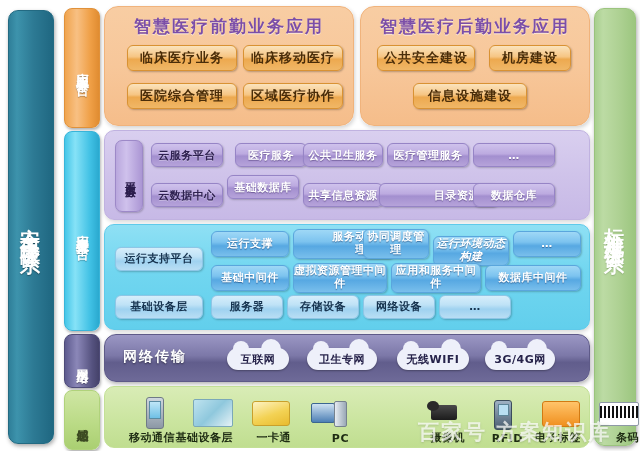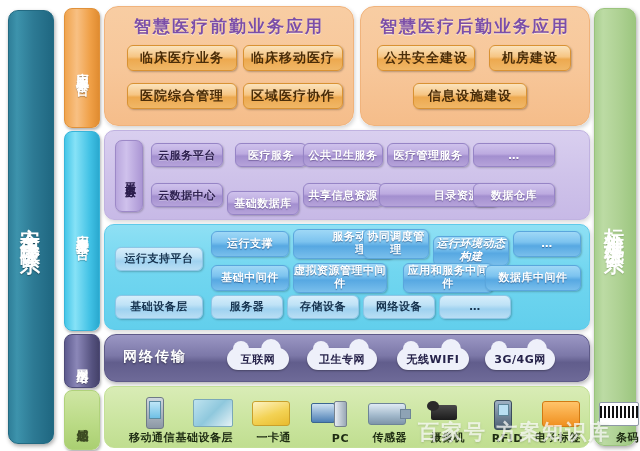--- a/index.html
+++ b/index.html
@@ -279,39 +279,39 @@
       <span class="vtext">平台服务层</span>
     </div>
 
     <div class="btn-purple dark" style="left:46px;top:12px;width:70px;height:22px;">云服务平台</div>
     <div class="btn-purple" style="left:122px;top:12px;width:70px;height:22px;margin-left:8px;">医疗服务</div>
     <div class="btn-purple" style="left:198px;top:12px;width:78px;height:22px;">公共卫生服务</div>
     <div class="btn-purple" style="left:282px;top:12px;width:80px;height:22px;">医疗管理服务</div>
     <div class="btn-purple" style="left:368px;top:12px;width:80px;height:22px;">…</div>
 
     <div class="btn-purple dark" style="left:46px;top:52px;width:70px;height:22px;">云数据中心</div>
-    <div class="btn-purple" style="left:122px;top:60px;width:70px;height:22px;text-align:right;">基础数据库</div>
+    <div class="btn-purple" style="left:122px;top:44px;width:70px;height:22px;text-align:right;">基础数据库</div>
     <div class="btn-purple" style="left:198px;top:52px;width:78px;height:22px;">共享信息资源</div>
     <div class="btn-purple" style="left:274px;top:52px;width:80px;height:22px;padding-left:37px;">目录资源</div>
     <div class="btn-purple" style="left:368px;top:52px;width:80px;height:22px;">数据仓库</div>
   </div>
 
   <div id="layer-cloud">
     <div class="btn-bluelight" style="left:10px;top:22px;width:86px;height:22px;">运行支持平台</div>
     <div class="btn-bluelight" style="left:10px;top:70px;width:86px;height:22px;">基础设备层</div>
 
     <div class="btn-blue" style="left:106px;top:6px;width:76px;height:24px;">运行支撑</div>
     <div class="btn-blue" style="left:188px;top:4px;width:64px;height:28px;padding-left:35px;">服务动态管理</div>
     <div class="btn-blue" style="left:258px;top:4px;width:64px;height:28px;">协同调度管理</div>
     <div class="btn-blue" style="left:328px;top:11px;width:74px;height:28px;font-style:italic;">运行环境动态构建</div>
     <div class="btn-blue" style="left:408px;top:6px;width:66px;height:24px;">…</div>
 
     <div class="btn-blue" style="left:106px;top:40px;width:76px;height:24px;">基础中间件</div>
     <div class="btn-blue" style="left:188px;top:38px;width:92px;height:28px;">虚拟资源管理中间件</div>
-    <div class="btn-blue" style="left:298px;top:38px;width:88px;height:28px;">应用和服务中间件</div>
+    <div class="btn-blue" style="left:286px;top:38px;width:88px;height:28px;">应用和服务中间件</div>
     <div class="btn-blue" style="left:380px;top:40px;width:94px;height:24px;">数据库中间件</div>
 
     <div class="btn-bluelight" style="left:106px;top:70px;width:70px;height:22px;">服务器</div>
     <div class="btn-bluelight" style="left:182px;top:70px;width:70px;height:22px;">存储设备</div>
     <div class="btn-bluelight" style="left:258px;top:70px;width:70px;height:22px;">网络设备</div>
     <div class="btn-bluelight" style="left:334px;top:70px;width:70px;height:22px;">…</div>
   </div>
 
   <div id="layer-network">
     <div id="network-label">网络传输</div>
@@ -347,26 +347,20 @@
           <div class="ic-card"></div>
         </div>
       <div class="sense-label">一卡通</div>
     </div>
     <div class="sense-item" style="left:188px;">
       <div class="sense-icon">
           <div class="ic-pc"></div>
         </div>
       <div class="sense-label">PC</div>
     </div>
-    <div class="sense-item" style="left:246px;">
-      <div class="sense-icon">
-          <div class="ic-sensor"></div>
-        </div>
-      <div class="sense-label">传感器</div>
-    </div>
     <div class="sense-item" style="left:304px;">
       <div class="sense-icon">
           <div class="ic-cam"></div>
         </div>
       <div class="sense-label">摄像机</div>
     </div>
     <div class="sense-item" style="left:362px;">
       <div class="sense-icon">
           <div class="ic-rfid"></div>
         </div>

